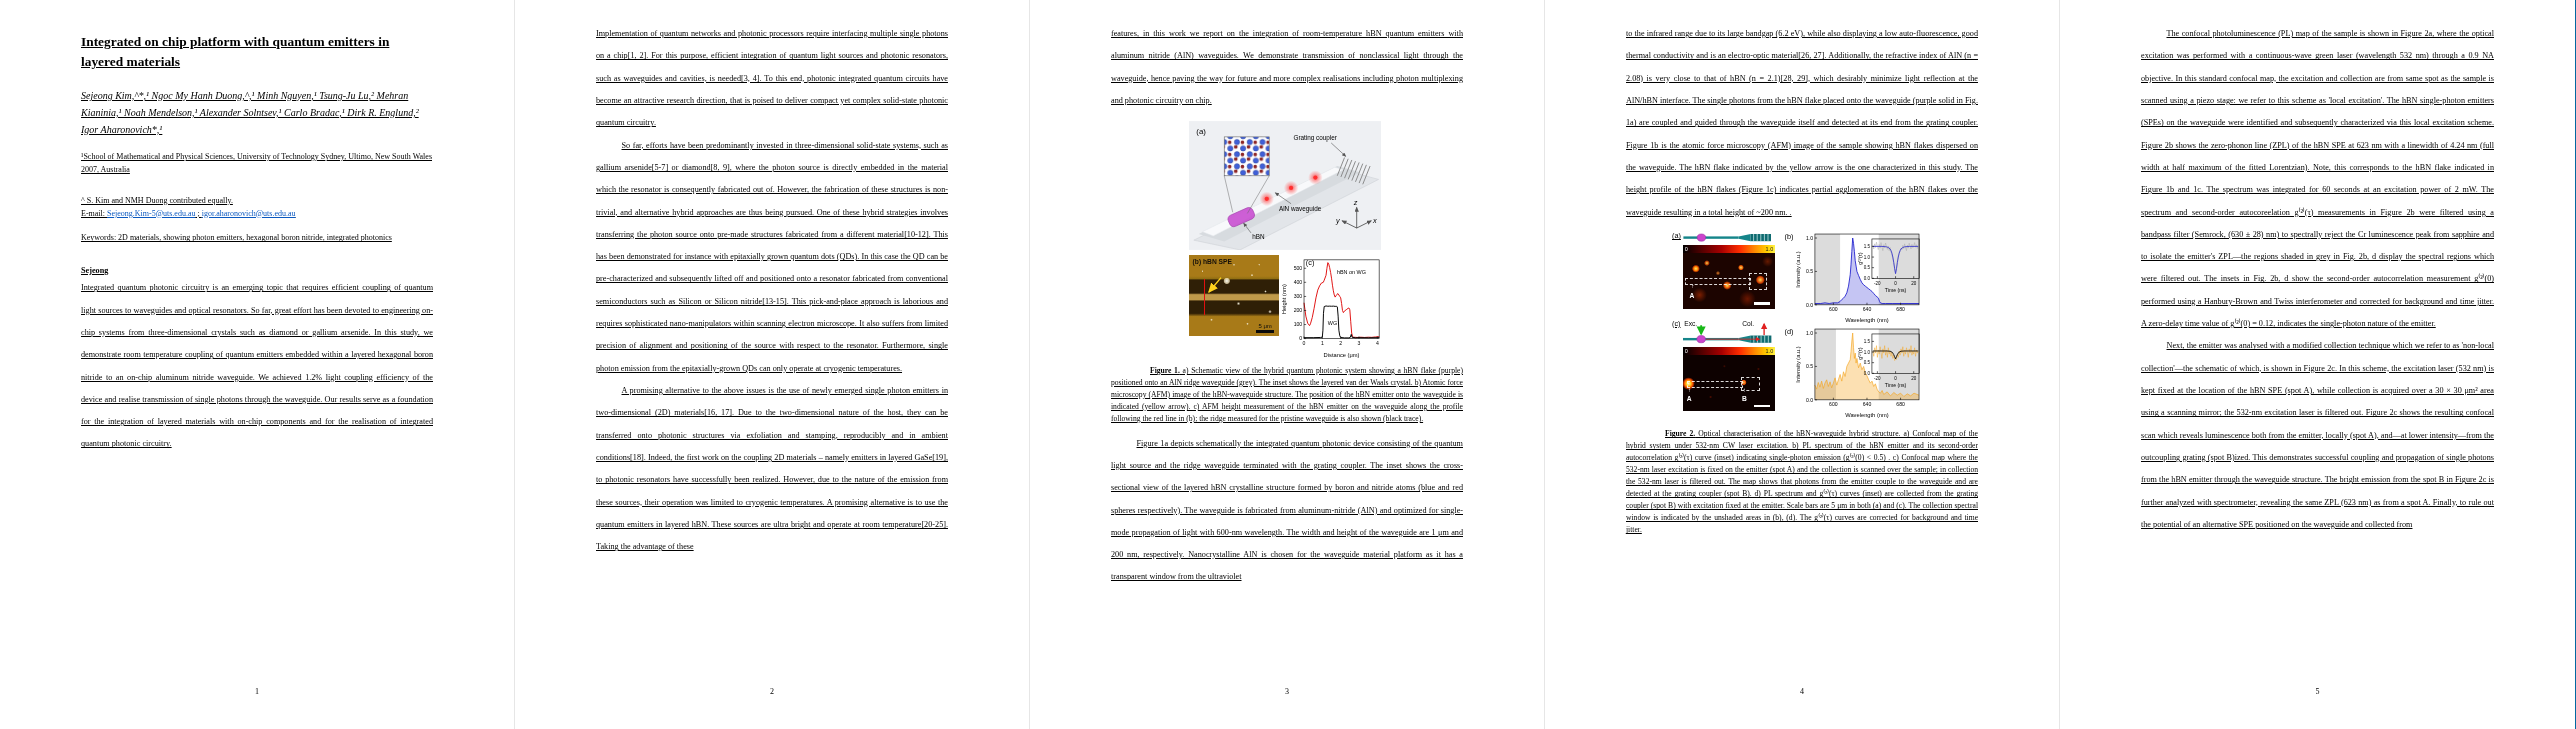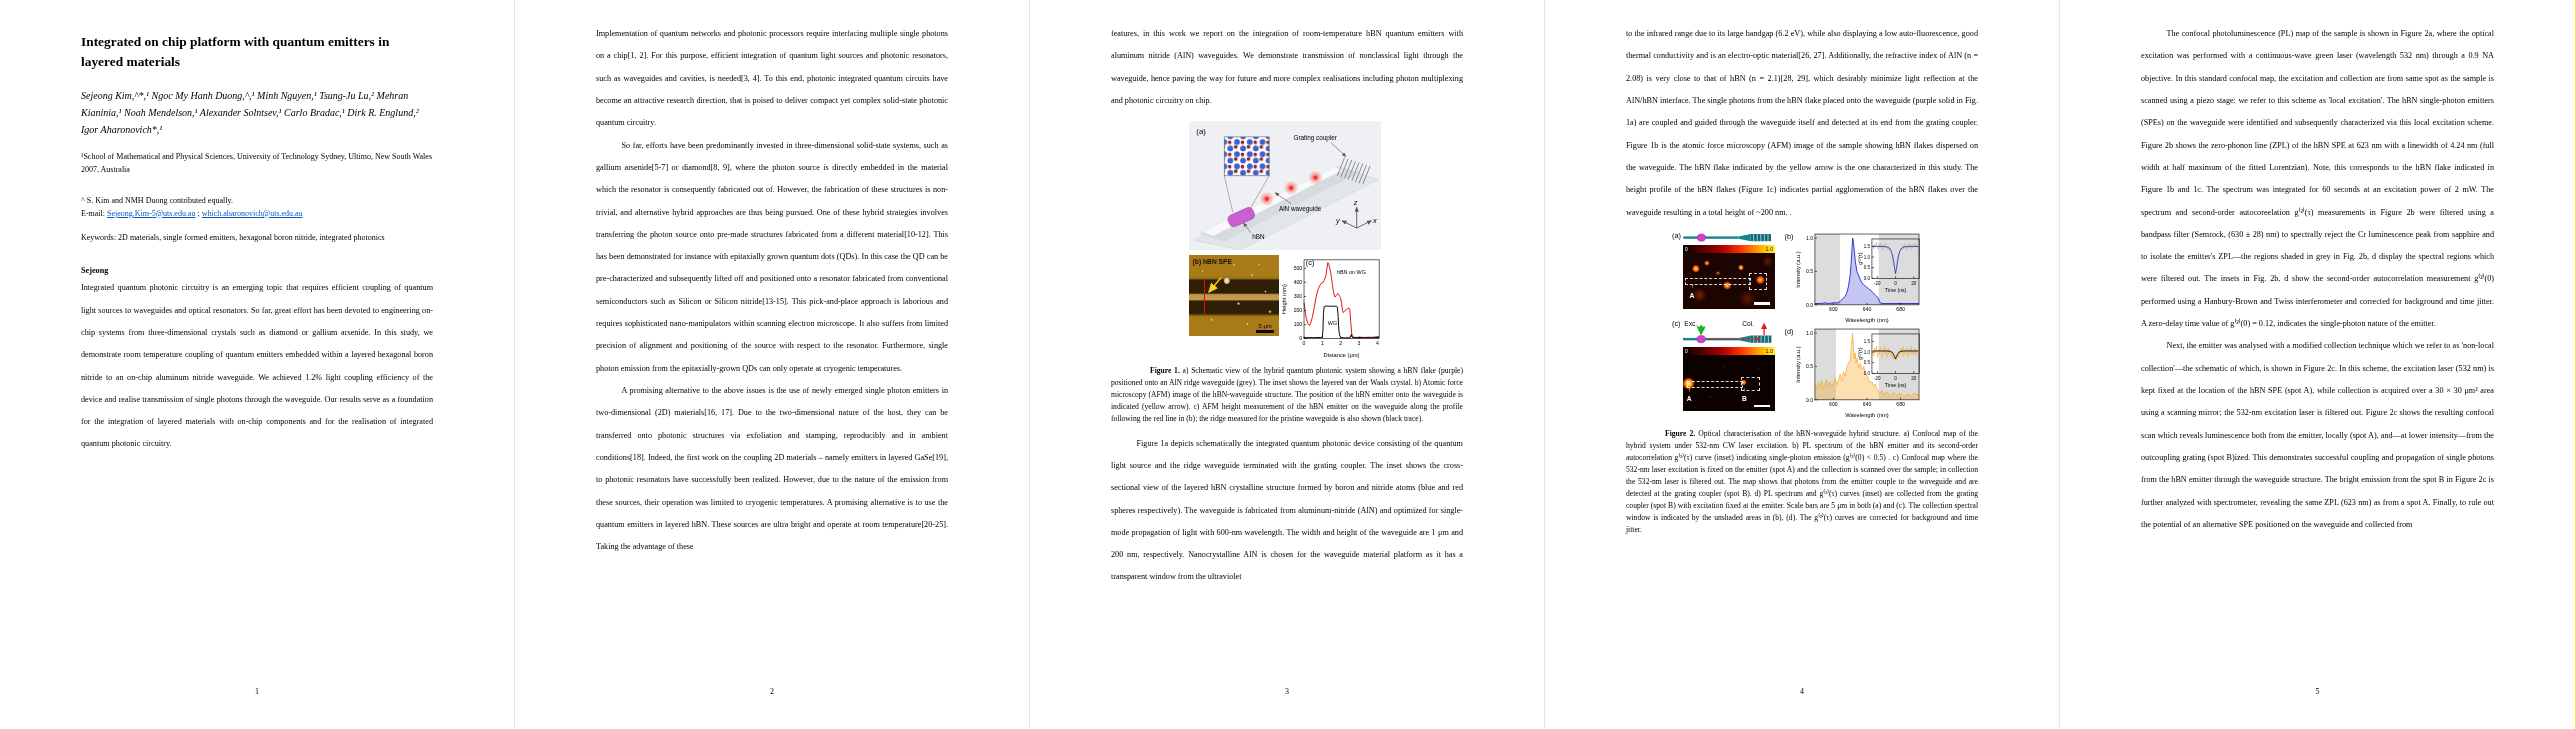--- a/index.html
+++ b/index.html
@@ -1,17 +1,17 @@
 <!DOCTYPE html>
 <html style="font-size:9.7px"><head>
 <meta charset="utf-8">
 <style>
   html,body{margin:0;padding:0;background:#fff;}
   body{font-family:"Liberation Serif", serif;color:#000;width:2576px;height:729px;overflow:hidden;}
-  .canvas{width:2576px;height:729px;display:flex;background:#fde047;}
+  .canvas{width:2576px;height:729px;display:flex;background:#0369a1;text-decoration:underline;}
   .page{width:515px;height:729px;position:relative;background:#fff;box-sizing:border-box;border-right:0.6px solid #e6e6e6;flex:0 0 515px;}
   .page:last-child{border-right:none;}
   .content{padding:0 81px;}
   .c1{padding-top:32px;}
   .ct{padding-top:23px;}
   h1{font-size:13.4px;line-height:1.5;margin:0;font-weight:bold;}
   .authors{font-style:italic;font-size:10px;line-height:1.7;margin:14.6px 0 0;}
   .affil{font-size:8px;line-height:1.6;margin:13.4px 0 0;}
   .note{font-size:8px;line-height:1.6;margin:0;}
   .mt30{margin-top:18px;}
@@ -124,22 +124,22 @@
 </svg>
 
 <div class="canvas">
 
   <section class="page">
     <div class="content c1">
       <h1>Integrated on chip platform with quantum emitters in layered materials</h1>
       <p class="authors">Sejeong Kim,^*,¹ Ngoc My Hanh Duong,^,¹ Minh Nguyen,¹ Tsung-Ju Lu,² Mehran Kianinia,¹ Noah Mendelson,¹ Alexander Solntsev,¹ Carlo Bradac,¹ Dirk R. Englund,² Igor Aharonovich*,¹</p>
       <p class="affil">¹School of Mathematical and Physical Sciences, University of Technology Sydney, Ultimo, New South Wales 2007, Australia</p>
       <p class="note mt30">^ S. Kim and NMH Duong contributed equally.</p>
-      <p class="note"><span>E-mail: </span><a class="link">Sejeong.Kim-5@uts.edu.au</a><span> ; </span><a class="link">which.aharonovich@uts.edu.au</a></p>
-      <p class="note mt20">Keywords: 2D materials, single formed emitters, hexagonal boron nitride, integrated photonics</p>
+      <p class="note"><span>E-mail: </span><a class="link">Sejeong.Kim-5@uts.edu.au</a><span> ; </span><a class="link">igor.aharonovich@uts.edu.au</a></p>
+      <p class="note mt20">Keywords: 2D materials, showing photon emitters, hexagonal boron nitride, integrated photonics</p>
       <h2 class="abs">Sejeong</h2>
       <p class="para">Integrated quantum photonic circuitry is an emerging topic that requires efficient coupling of quantum light sources to waveguides and optical resonators. So far, great effort has been devoted to engineering on-chip systems from three-dimensional crystals such as diamond or gallium arsenide. In this study, we demonstrate room temperature coupling of quantum emitters embedded within a layered hexagonal boron nitride to an on-chip aluminum nitride waveguide. We achieved 1.2% light coupling efficiency of the device and realise transmission of single photons through the waveguide. Our results serve as a foundation for the integration of layered materials with on-chip components and for the realisation of integrated quantum photonic circuitry.</p>
     </div>
     <div class="pagenum">1</div>
   </section>
 
   <section class="page">
     <div class="content ct">
       <p class="para">Implementation of quantum networks and photonic processors require interfacing multiple single photons on a chip[1, 2]. For this purpose, efficient integration of quantum light sources and photonic resonators, such as waveguides and cavities, is needed[3, 4]. To this end, photonic integrated quantum circuits have become an attractive research direction, that is poised to deliver compact yet complex solid-state photonic quantum circuitry.</p>
       <p class="para indent">So far, efforts have been predominantly invested in three-dimensional solid-state systems, such as gallium arsenide[5-7] or diamond[8, 9], where the photon source is directly embedded in the material which the resonator is consequently fabricated out of. However, the fabrication of these structures is non-trivial, and alternative hybrid approaches are thus being pursued. One of these hybrid strategies involves transferring the photon source onto pre-made structures fabricated from a different material[10-12]. This has been demonstrated for instance with epitaxially grown quantum dots (QDs). In this case the QD can be pre-characterized and subsequently lifted off and positioned onto a resonator fabricated from conventional semiconductors such as Silicon or Silicon nitride[13-15]. This pick-and-place approach is laborious and requires sophisticated nano-manipulators within scanning electron microscope. It also suffers from limited precision of alignment and positioning of the source with respect to the resonator. Furthermore, single photon emission from the epitaxially-grown QDs can only operate at cryogenic temperatures.</p>

